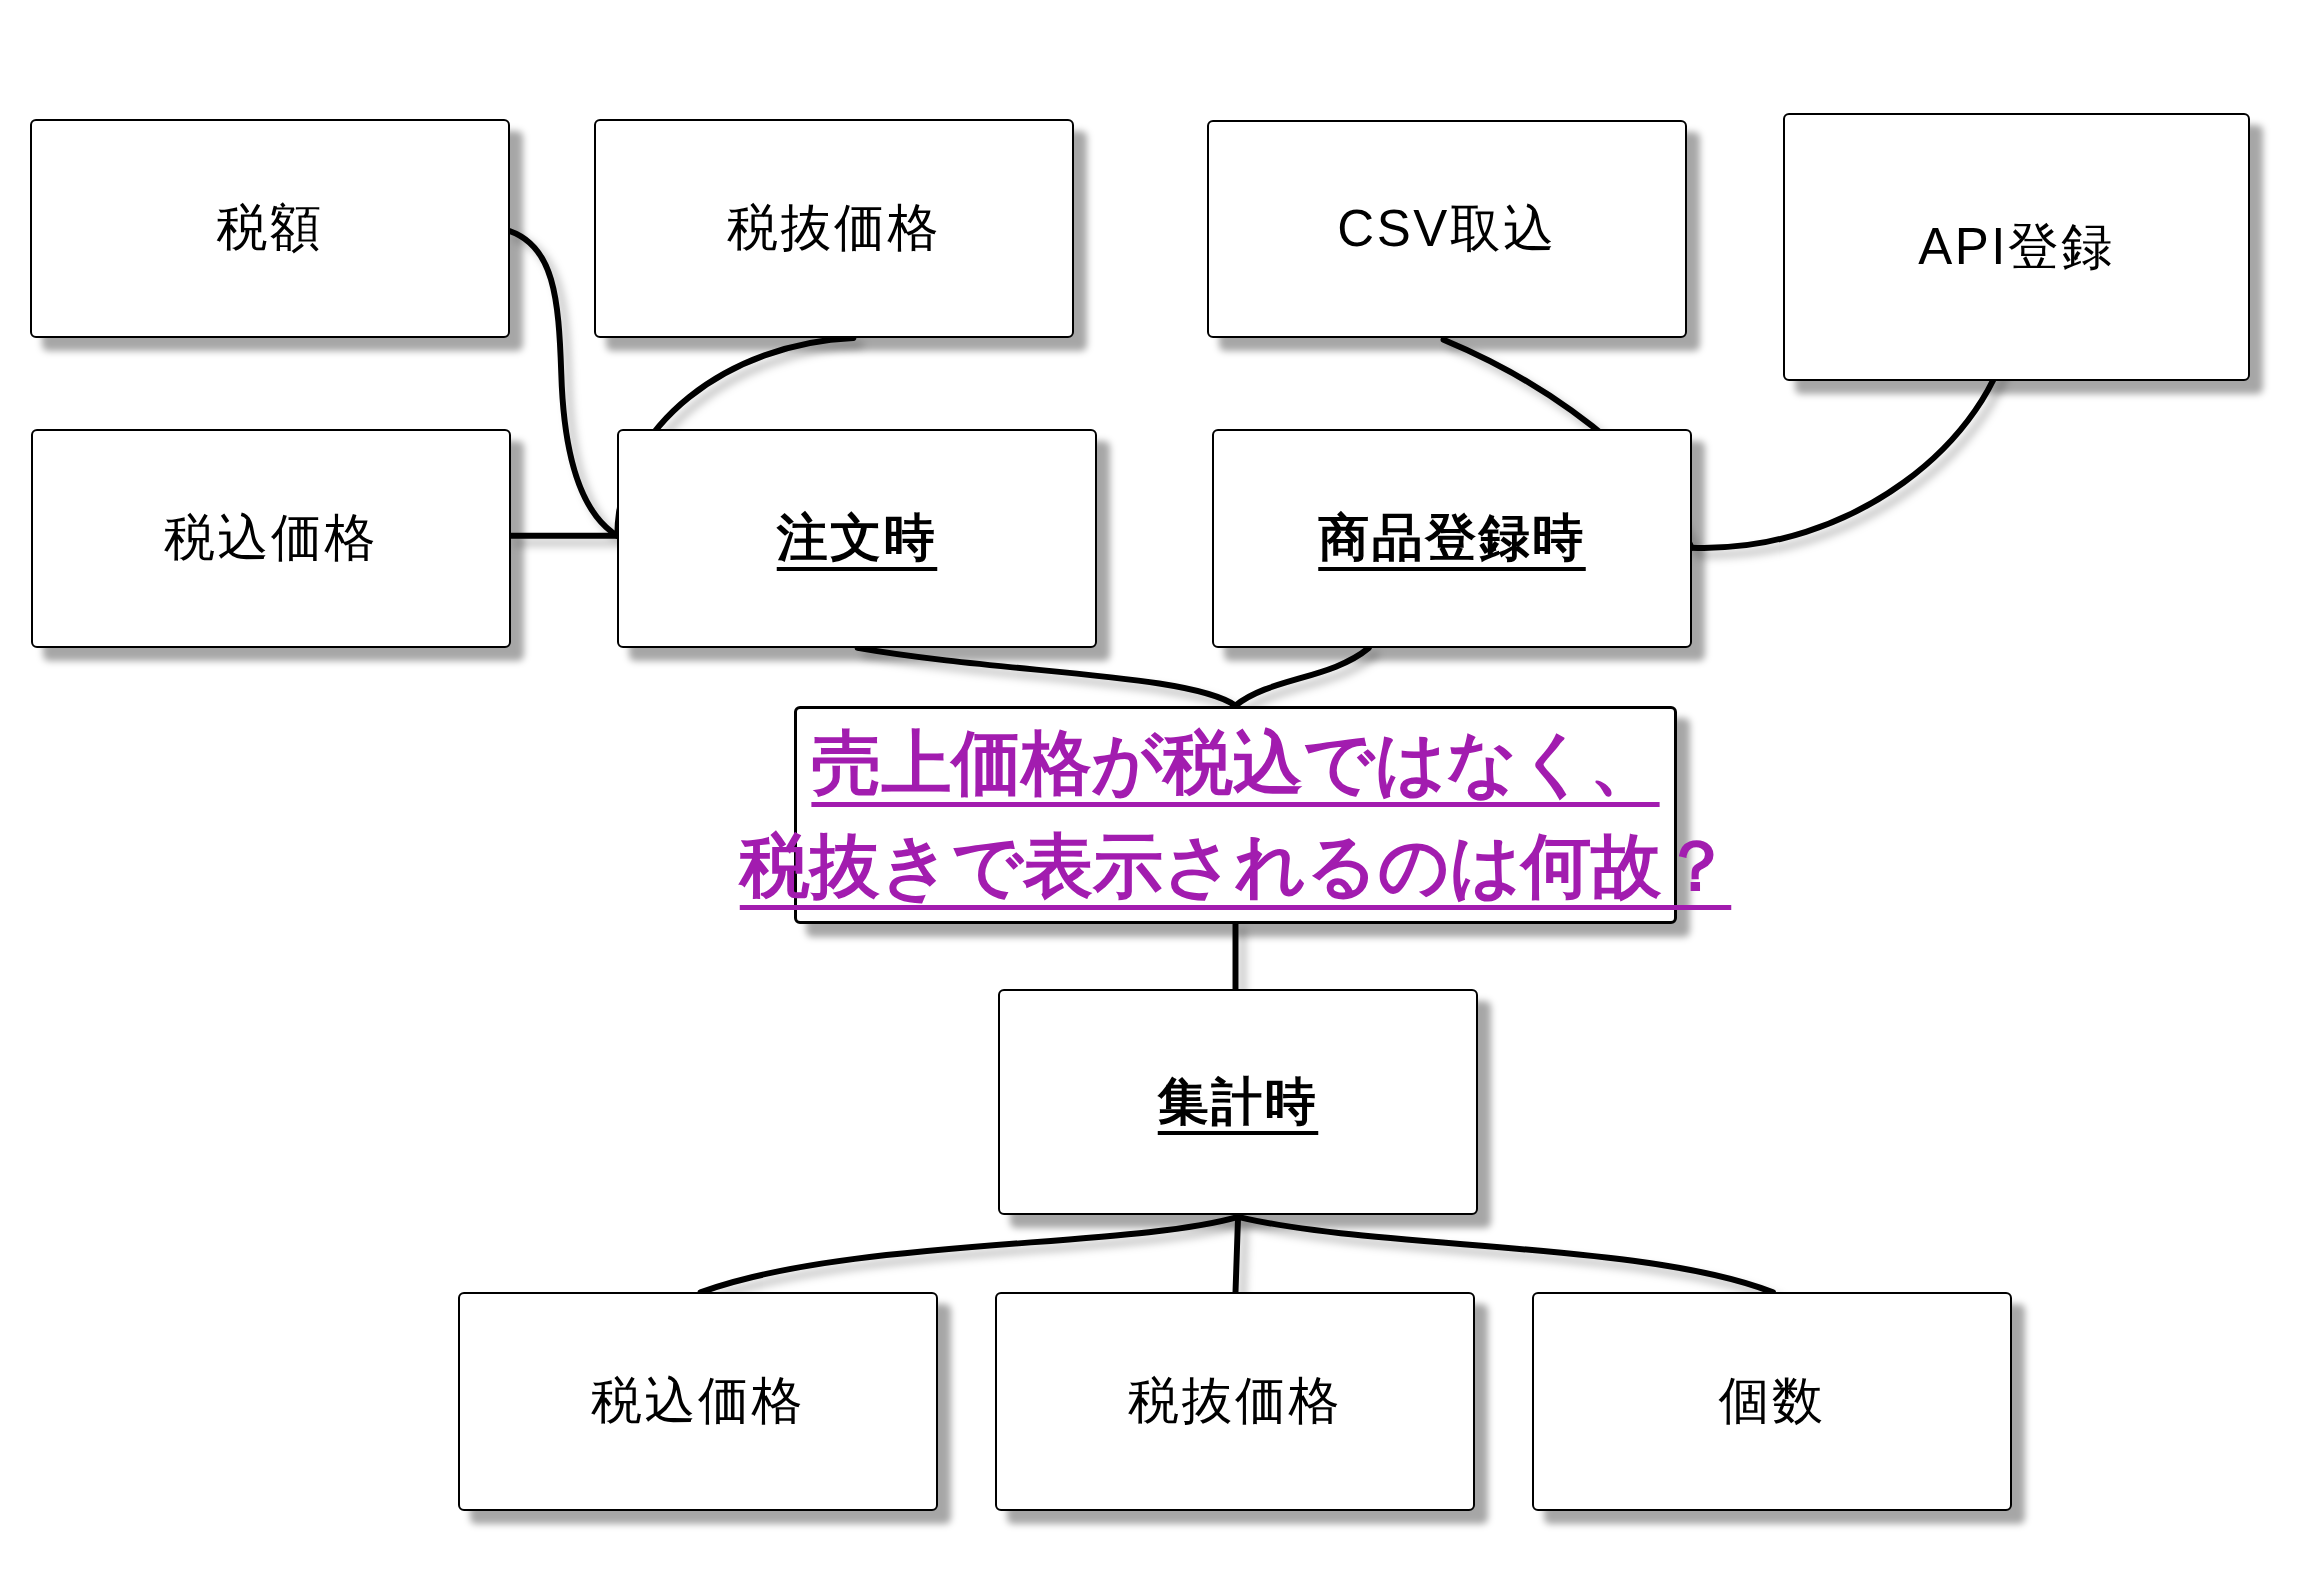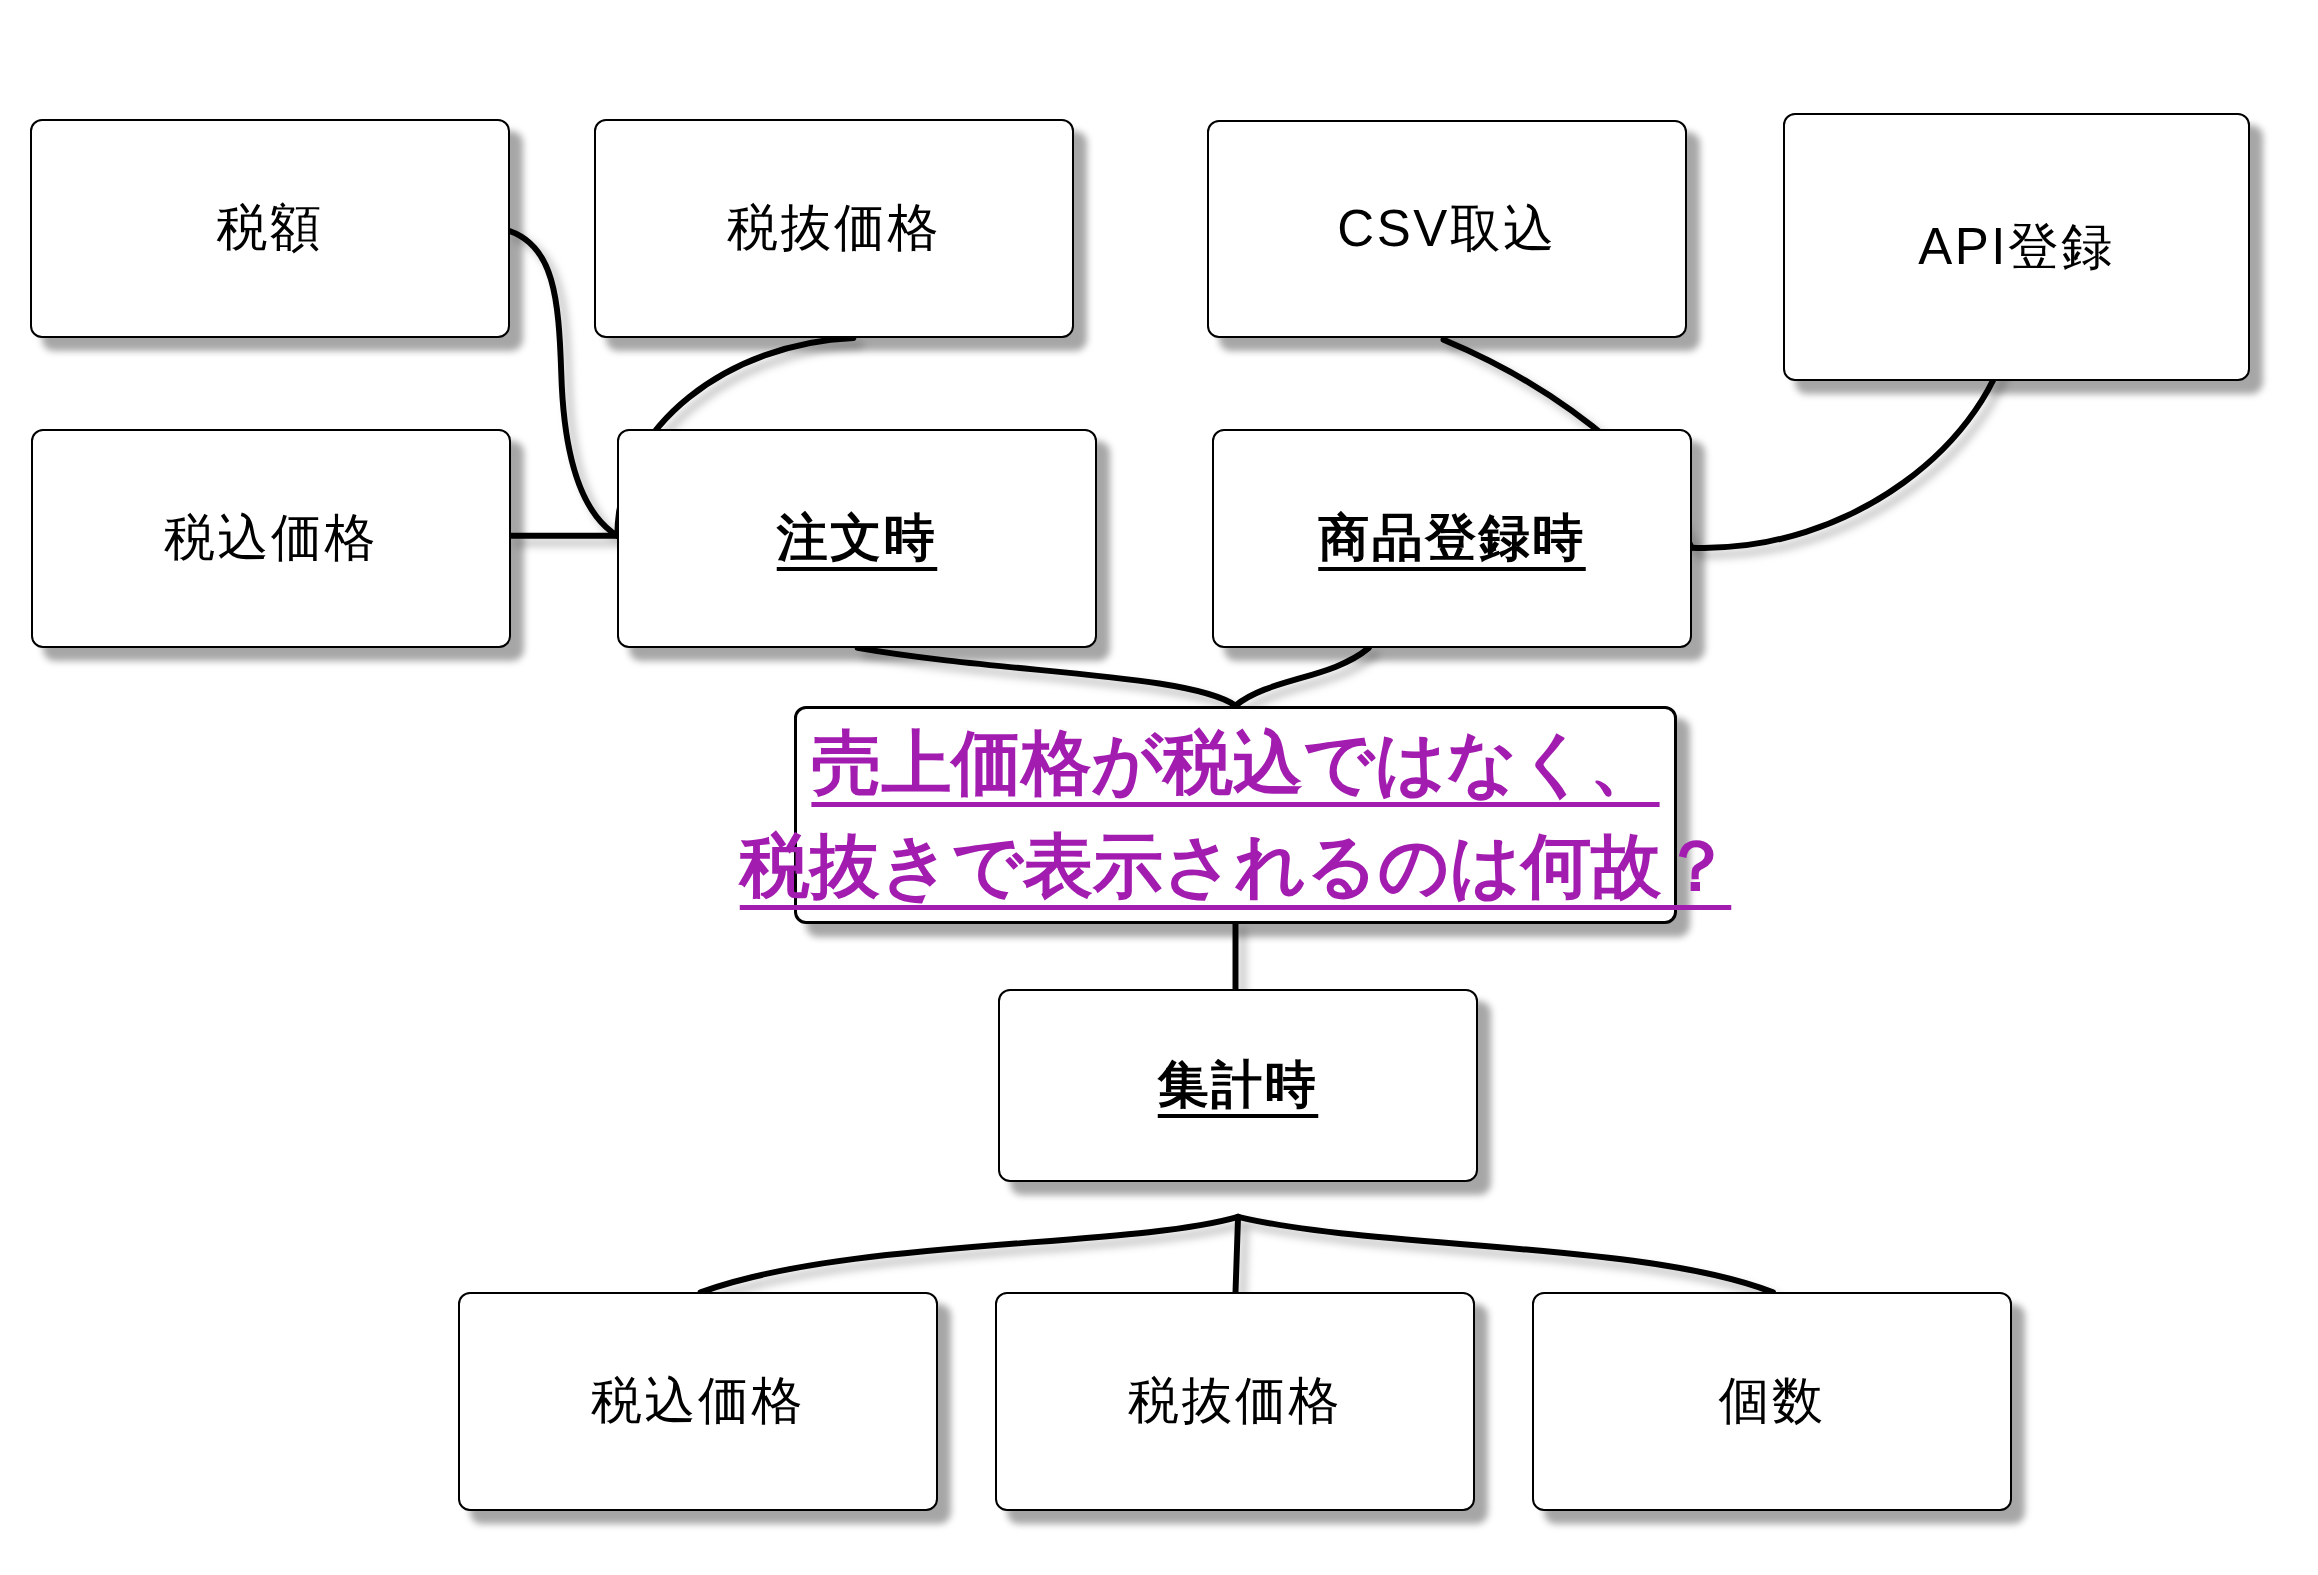--- a/index.html
+++ b/index.html
@@ -14,21 +14,21 @@
     position:absolute;left:0;top:0;z-index:1;
     filter:drop-shadow(7.6px 7.6px 4.2px rgba(0,0,0,0.28));
   }
   svg.connectors path, svg.connectors line{
     stroke:#000000;stroke-width:7;fill:none;stroke-linecap:round;
   }
   .node{
     position:absolute;z-index:2;box-sizing:border-box;
     background:#ffffff;
     border:2.5px solid #000000;
-    border-radius:12px;
+    border-radius:6px;
     display:flex;align-items:center;justify-content:center;
     box-shadow:12.7px 12.7px 7.6px rgba(0,0,0,0.35);
   }
   .node .label{
     font-size:51px;color:#000000;letter-spacing:2.5px;white-space:nowrap;
   }
   .node.emph .label{
     font-weight:bold;
     text-decoration:underline;
     text-decoration-thickness:4.2px;
@@ -91,21 +91,21 @@
     <span class="label">商品登録時</span>
   </div>
 
   <div class="node question" style="left:794px;top:706px;width:883px;height:218px;">
     <div class="qtext">
       <span class="qline">売上価格が税込ではなく、</span>
       <span class="qline">税抜きで表示されるのは何故？</span>
     </div>
   </div>
 
-  <div class="node emph" style="left:998px;top:989px;width:480px;height:193px;">
+  <div class="node emph" style="left:998px;top:989px;width:480px;height:226px;">
     <span class="label">集計時</span>
   </div>
 
   <div class="node" style="left:458px;top:1292px;width:480px;height:219px;">
     <span class="label">税込価格</span>
   </div>
 
   <div class="node" style="left:995px;top:1292px;width:480px;height:219px;">
     <span class="label">税抜価格</span>
   </div>

